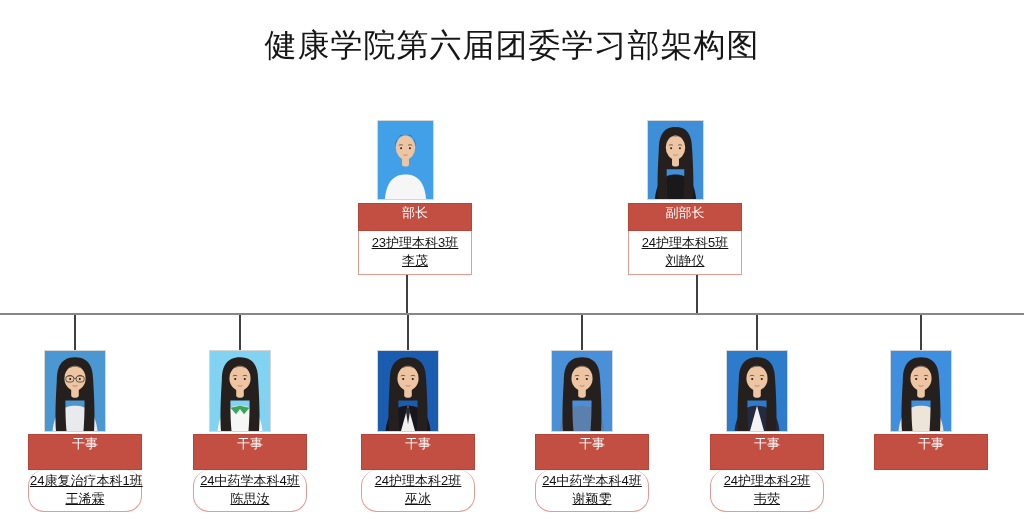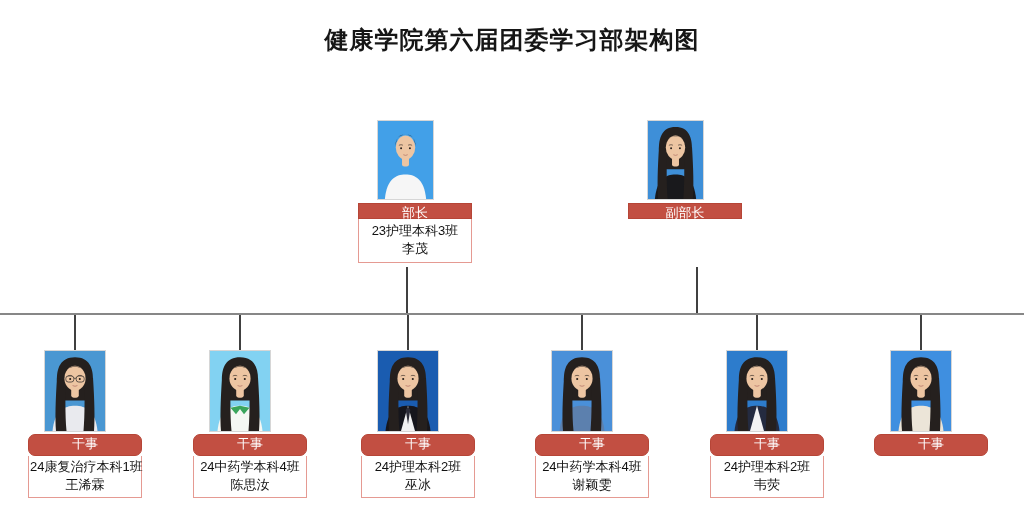--- a/index.html
+++ b/index.html
@@ -1,38 +1,38 @@
 <!DOCTYPE html>
 <html style="--label-bg: #c24f42; --label-border: #b64537; --label-text: #ffffff; --info-bg: #ffffff; --info-border: #e59a92; --hline: #878787; --vline: #404040;"><head>
 <meta charset="utf-8">
 <style>
   html,body{margin:0;padding:0;background:#fff;}
   body{font-family:"Liberation Sans","DejaVu Sans",sans-serif;}
   .canvas{position:relative;width:1024px;height:530px;background:#ffffff;overflow:hidden;}
   .title{position:absolute;top:24px;left:0;width:100%;text-align:center;
-         font-size:24px;font-weight:700;color:#161616;letter-spacing:1px;}
+         font-size:32px;font-weight:400;color:#161616;letter-spacing:1px;}
   
   .hline{position:absolute;height:2px;background:var(--hline,#878787);}
   .vline{position:absolute;width:2px;background:var(--vline,#404040);}
   
   .node{position:absolute;width:114px;display:flex;flex-direction:column;align-items:stretch;}
   .node .photo{align-self:center;position:relative;left:-10px;border:1px solid #d6d6d6;
                box-sizing:border-box;overflow:hidden;background:#9cc7ea;}
   .node.top{top:120px;}
   .node.top .photo{width:57px;height:80px;margin-bottom:3px;}
   .node.bot{top:350px;}
   .node.bot .photo{width:62px;height:82px;margin-bottom:2px;}
   .role-label{background:var(--label-bg,#c24f42);border:1px solid var(--label-border,#b64537);
               color:var(--label-text,#fff);text-align:center;font-size:13px;
-              box-sizing:border-box;height:16px;line-height:18px;}
-  .node.bot .role-label{height:22px;line-height:17px;border-radius:7px;}
+              box-sizing:border-box;height:28px;line-height:18px;}
+  .node.bot .role-label{height:36px;line-height:17px;}
   .info{background:var(--info-bg,#fff);border:1px solid var(--info-border,#e59a92);border-top:none;
         box-sizing:border-box;text-align:center;color:#111;font-size:13px;
-        line-height:18px;padding:3px 1px 4px;white-space:nowrap;}
-  .node.bot .info{padding:2px 1px 3px;}
+        line-height:18px;padding:3px 1px 4px;white-space:nowrap;text-decoration:underline;}
+  .node.bot .info{padding:2px 1px 3px;border-radius:16px;}
   .photo svg{display:block;}
 </style>
 </head>
 <body>
 
 <div class="canvas">
 
   <div class="title">健康学院第六届团委学习部架构图</div>
 
   <div class="hline" style="left:0;top:313px;width:1024px"></div>
@@ -77,20 +77,24 @@
           <rect x="26.2" y="37" width="7.6" height="12" rx="2.5" fill="#edc5a2"></rect>
           <ellipse cx="30" cy="28.5" rx="10.6" ry="13" fill="#edc5a2"></ellipse>
           <path d="M19.2 30 C18 11.5 42 11.5 40.8 30 C40.5 20 36.5 16.5 30 16.5 C23.5 16.5 19.5 20 19.2 30 Z" fill="#25201e"></path>
           <path d="M22.8 26.3 C24 25.4 26 25.4 27.2 26.1 M32.8 26.1 C34 25.4 36 25.4 37.2 26.3" stroke="#3a2f2a" stroke-width="0.7" fill="none"></path>
           <circle cx="25.2" cy="29.3" r="1.05" fill="#241c18"></circle>
           <circle cx="34.8" cy="29.3" r="1.05" fill="#241c18"></circle>
           <path d="M27.6 36.3 Q30 37.8 32.4 36.3" stroke="#b37568" stroke-width="0.8" fill="none"></path>
         </svg>
       </div>
     <div class="role-label">副部长</div>
+    <div class="info">
+      <div>24护理本科5班</div>
+      <div>刘静仪</div>
+    </div>
   </div>
 
   <div class="node bot" style="left:28px">
     <div class="photo">
         <svg viewBox="0 0 60 84" width="100%" height="100%" preserveAspectRatio="none" xmlns="http://www.w3.org/2000/svg">
           <rect width="60" height="84" fill="#4a97d2"></rect>
           <path d="M30 6.5 C15.5 6.5 11.5 18 12 32 L12 52 L48 52 L48 32 C48.5 18 44.5 6.5 30 6.5 Z" fill="#25201e"></path>
           <path d="M7.5 84 C9.5 63 19 57.5 30 57.5 C41 57.5 50.5 63 52.5 84 Z" fill="#e9eaee"></path>
           <path d="M12 28 C10.5 52 10 70 11 84 L21.5 84 C20 66 20.5 46 20.5 32 Z" fill="#25201e"></path>
           <path d="M48 28 C49.5 52 50 70 49 84 L38.5 84 C40 66 39.5 46 39.5 32 Z" fill="#25201e"></path>

